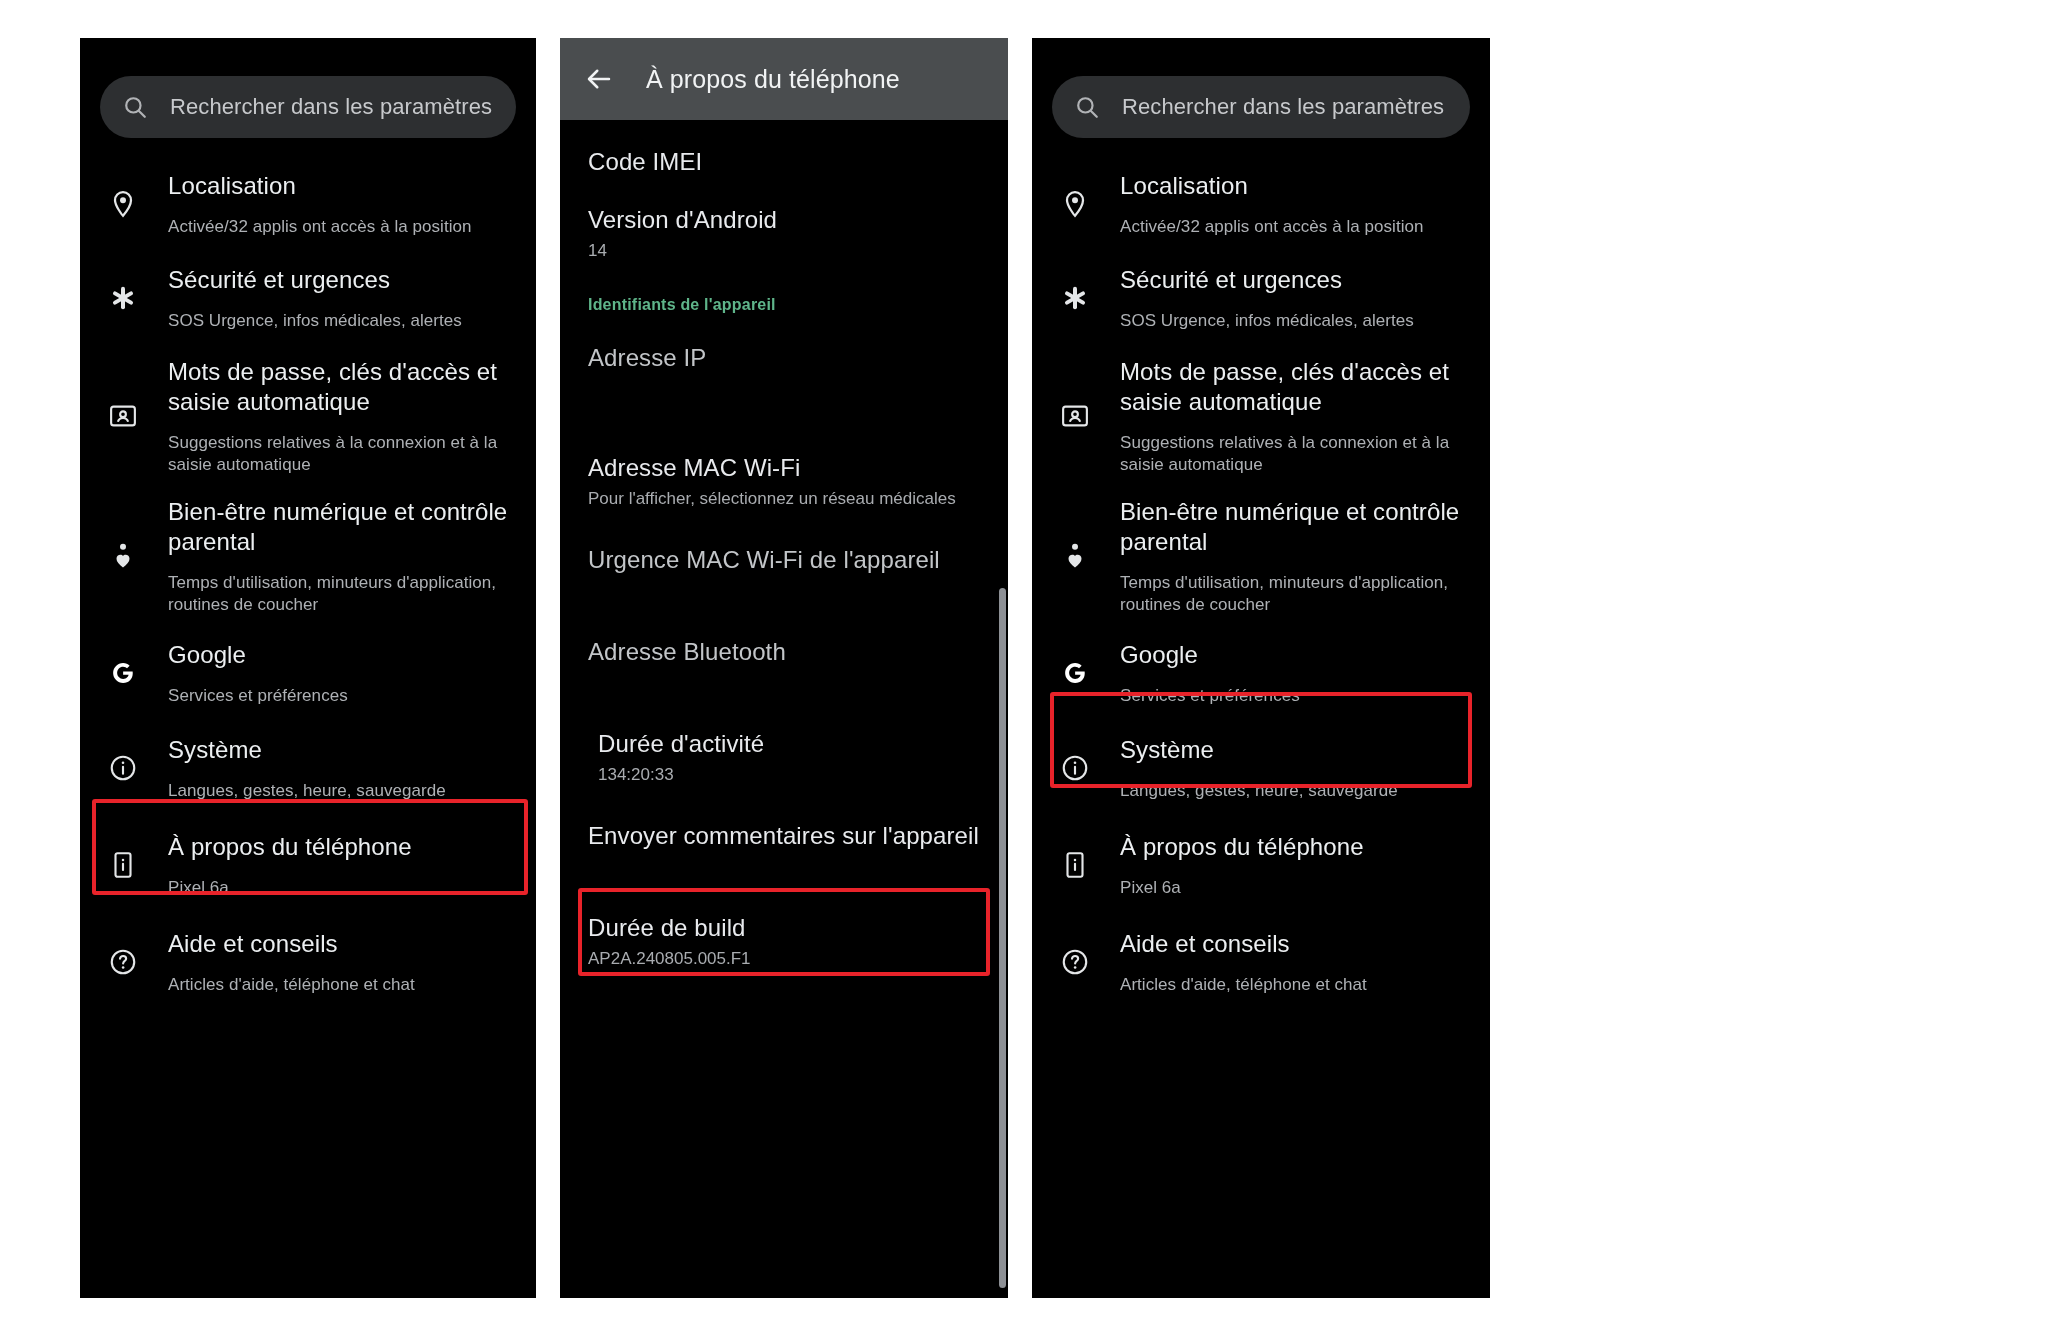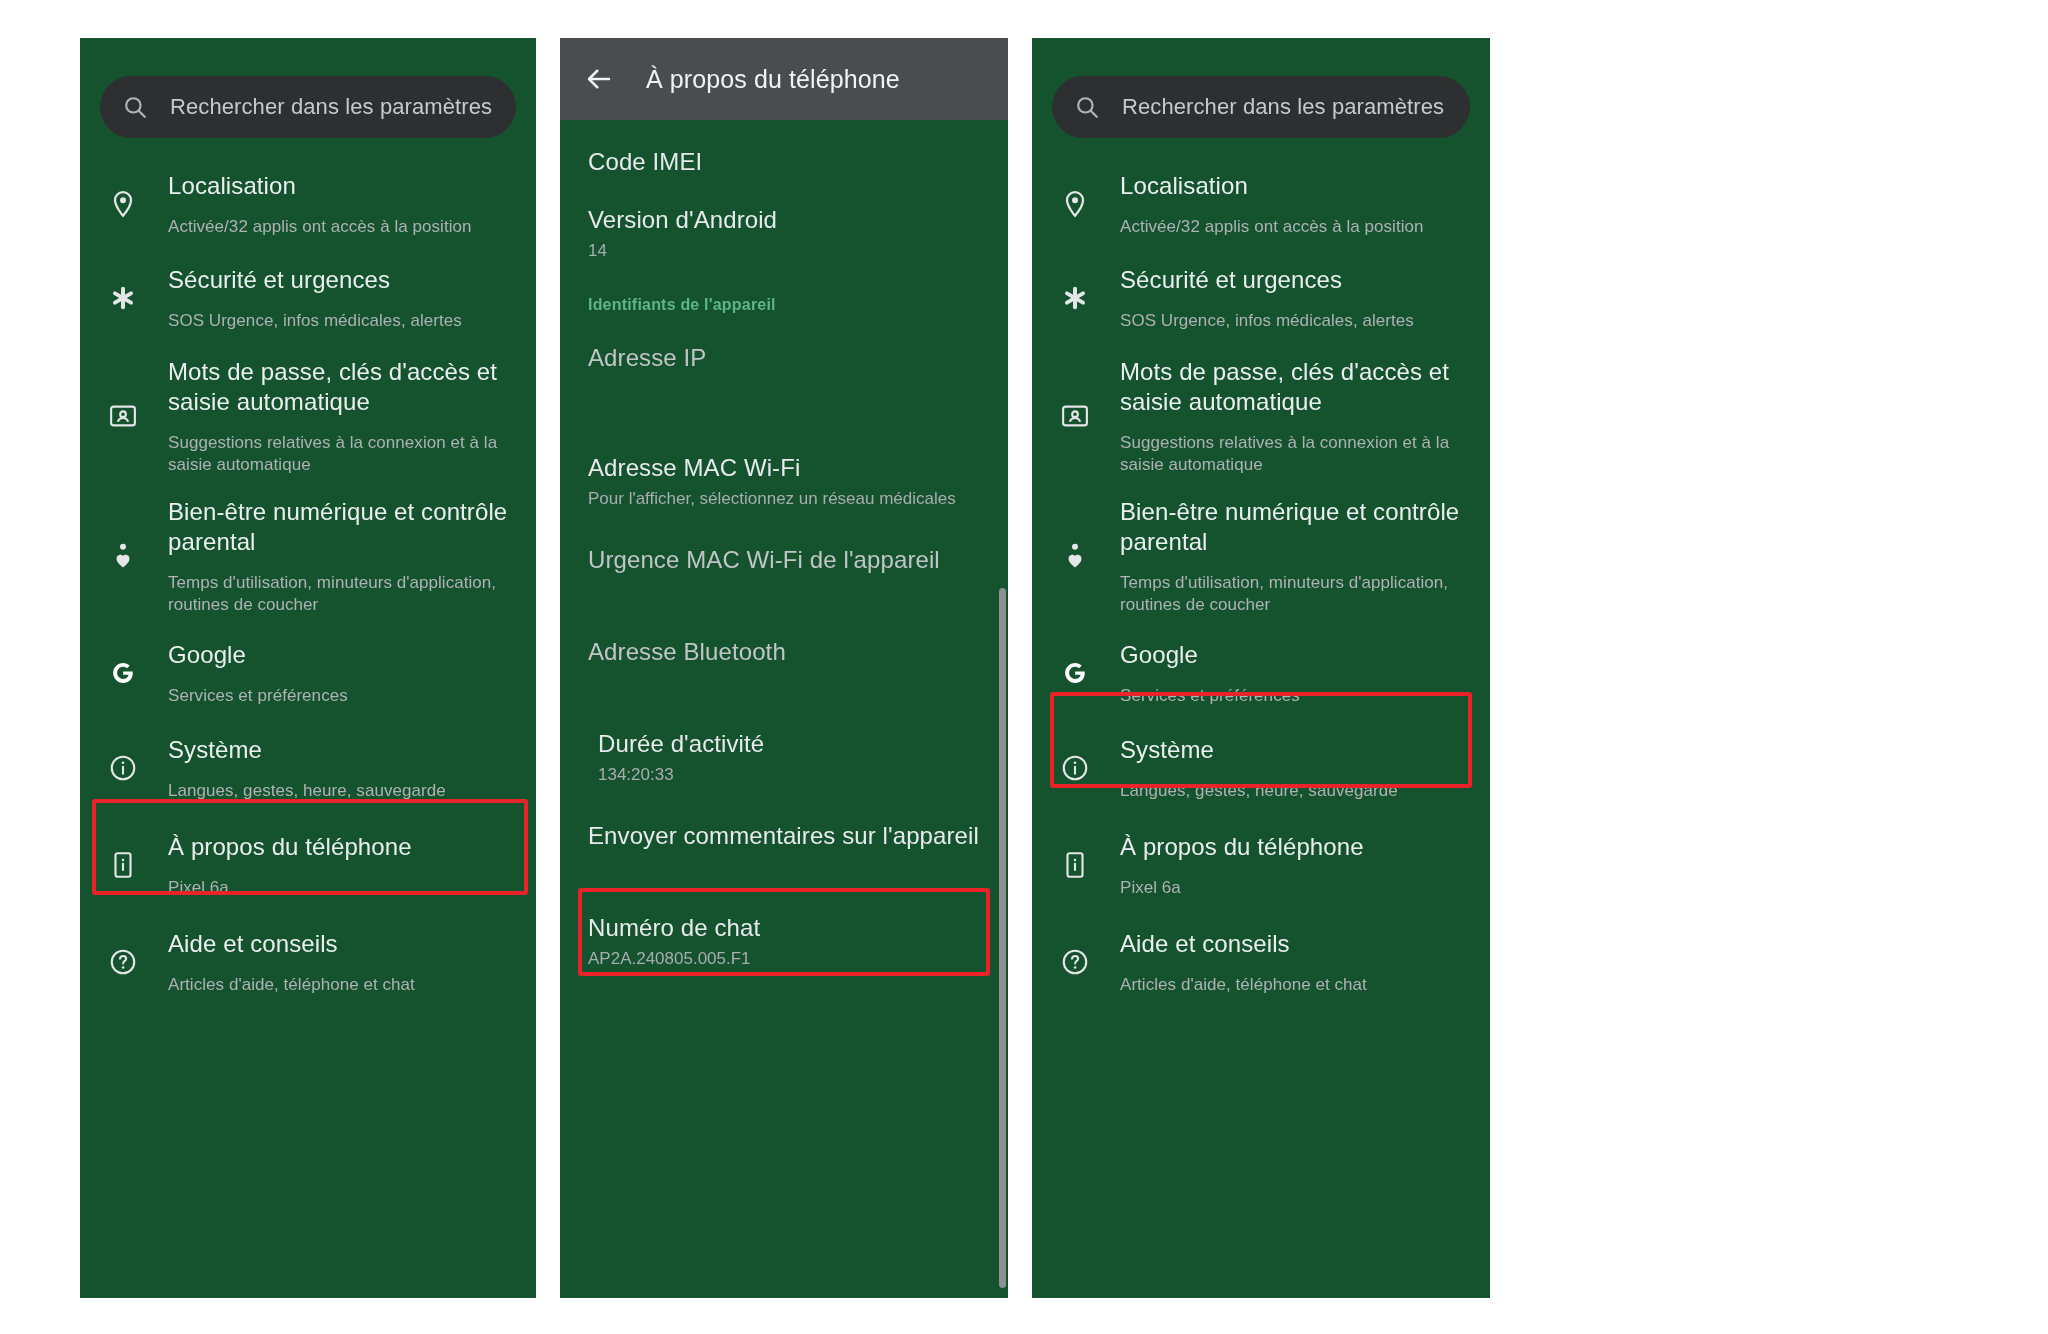--- a/index.html
+++ b/index.html
@@ -16,21 +16,21 @@
   .stage {
     position: relative;
     width: 2048px;
     height: 1334px;
     background: #ffffff;
   }
 
   
   .phone {
     position: absolute;
-    background: #14532d;
+    background: #000000;
     overflow: hidden;
   }
   #panel-settings-1 { left: 80px;   top: 38px;  width: 456px;  height: 1260px; }
   #panel-about      { left: 560px;  top: 38px;  width: 448px;  height: 1260px; }
   #panel-settings-2 { left: 1032px; top: 38px;  width: 458px;  height: 1260px; }
 
   
   .search-bar {
     position: absolute;
     left: 20px;
@@ -331,21 +331,21 @@
       <div class="arow" style="height:92px;margin-left:10px;">
         <div class="a-title">Durée d'activité</div>
         <div class="a-sub">134:20:33</div>
       </div>
 
       <div class="arow" style="height:92px;">
         <div class="a-title">Envoyer commentaires sur l'appareil</div>
       </div>
 
       <div class="arow" style="height:92px;">
-        <div class="a-title">Numéro de chat</div>
+        <div class="a-title">Durée de build</div>
         <div class="a-sub">AP2A.240805.005.F1</div>
       </div>
 
     </div>
 
     <div class="scrollbar" style="top:550px; height:700px;"></div>
 
     <div class="hl-box" style="left:18px; top:850px; width:412px; height:88px;"></div>
   </div>
 

